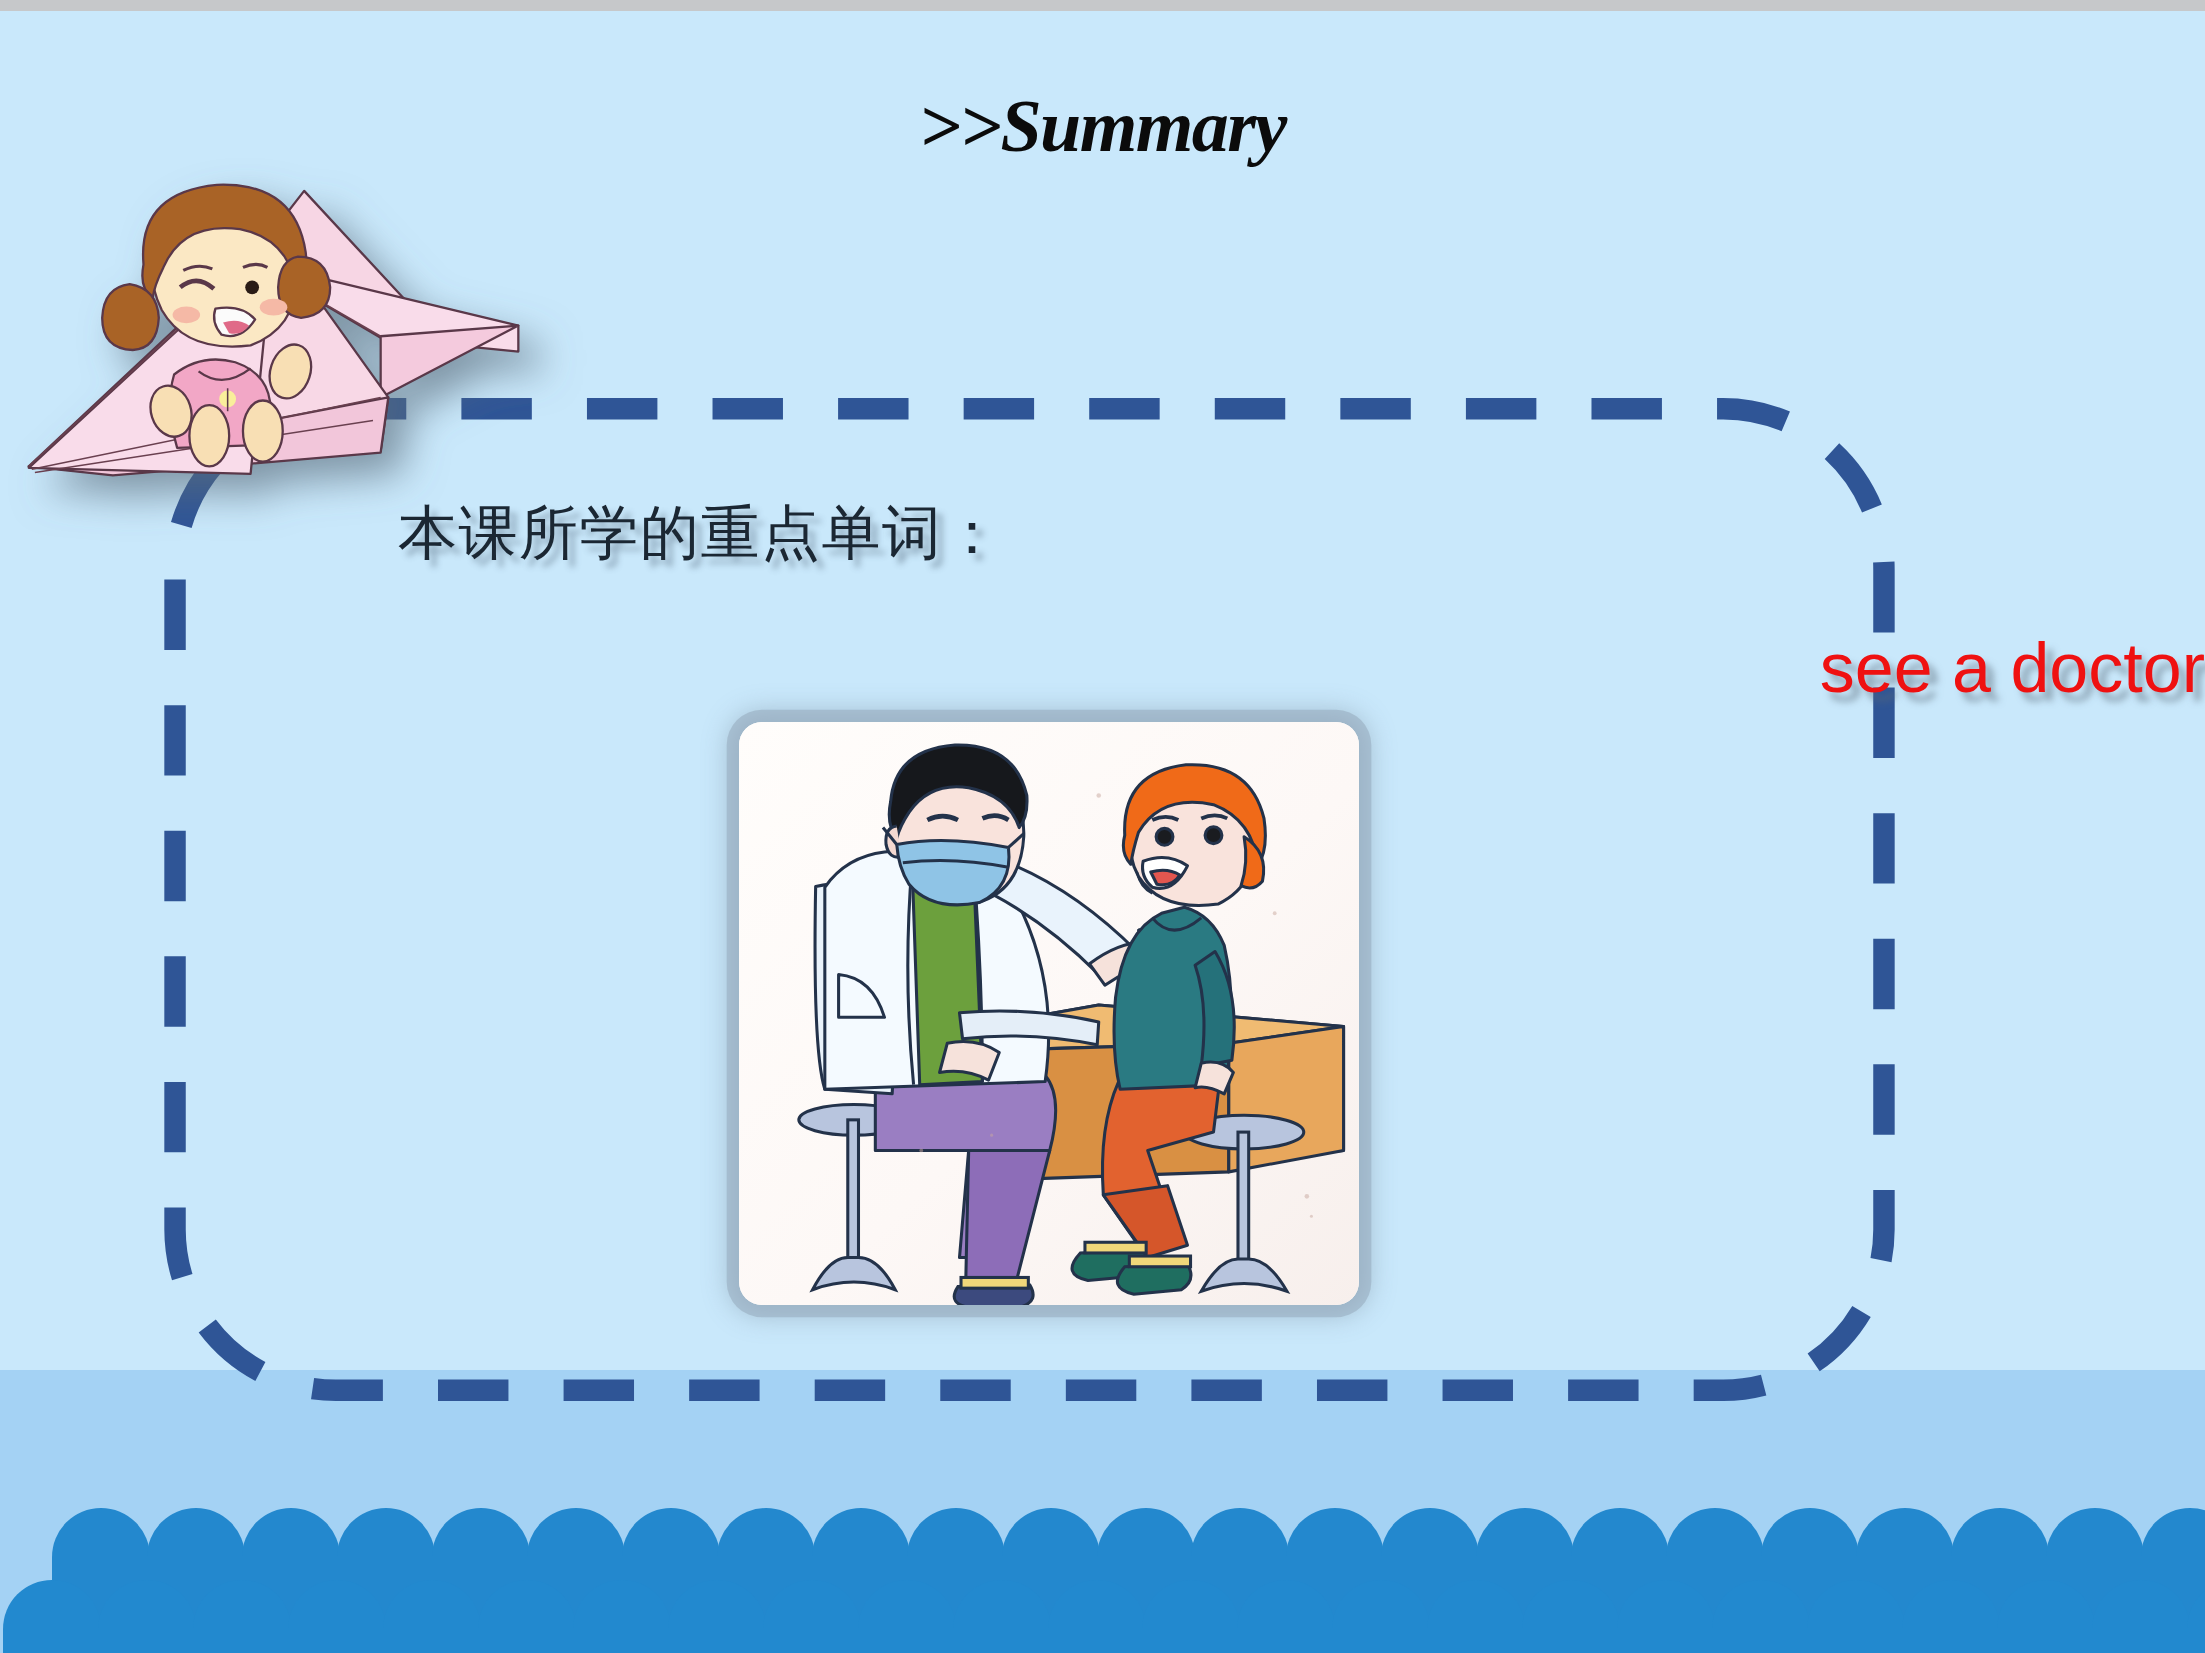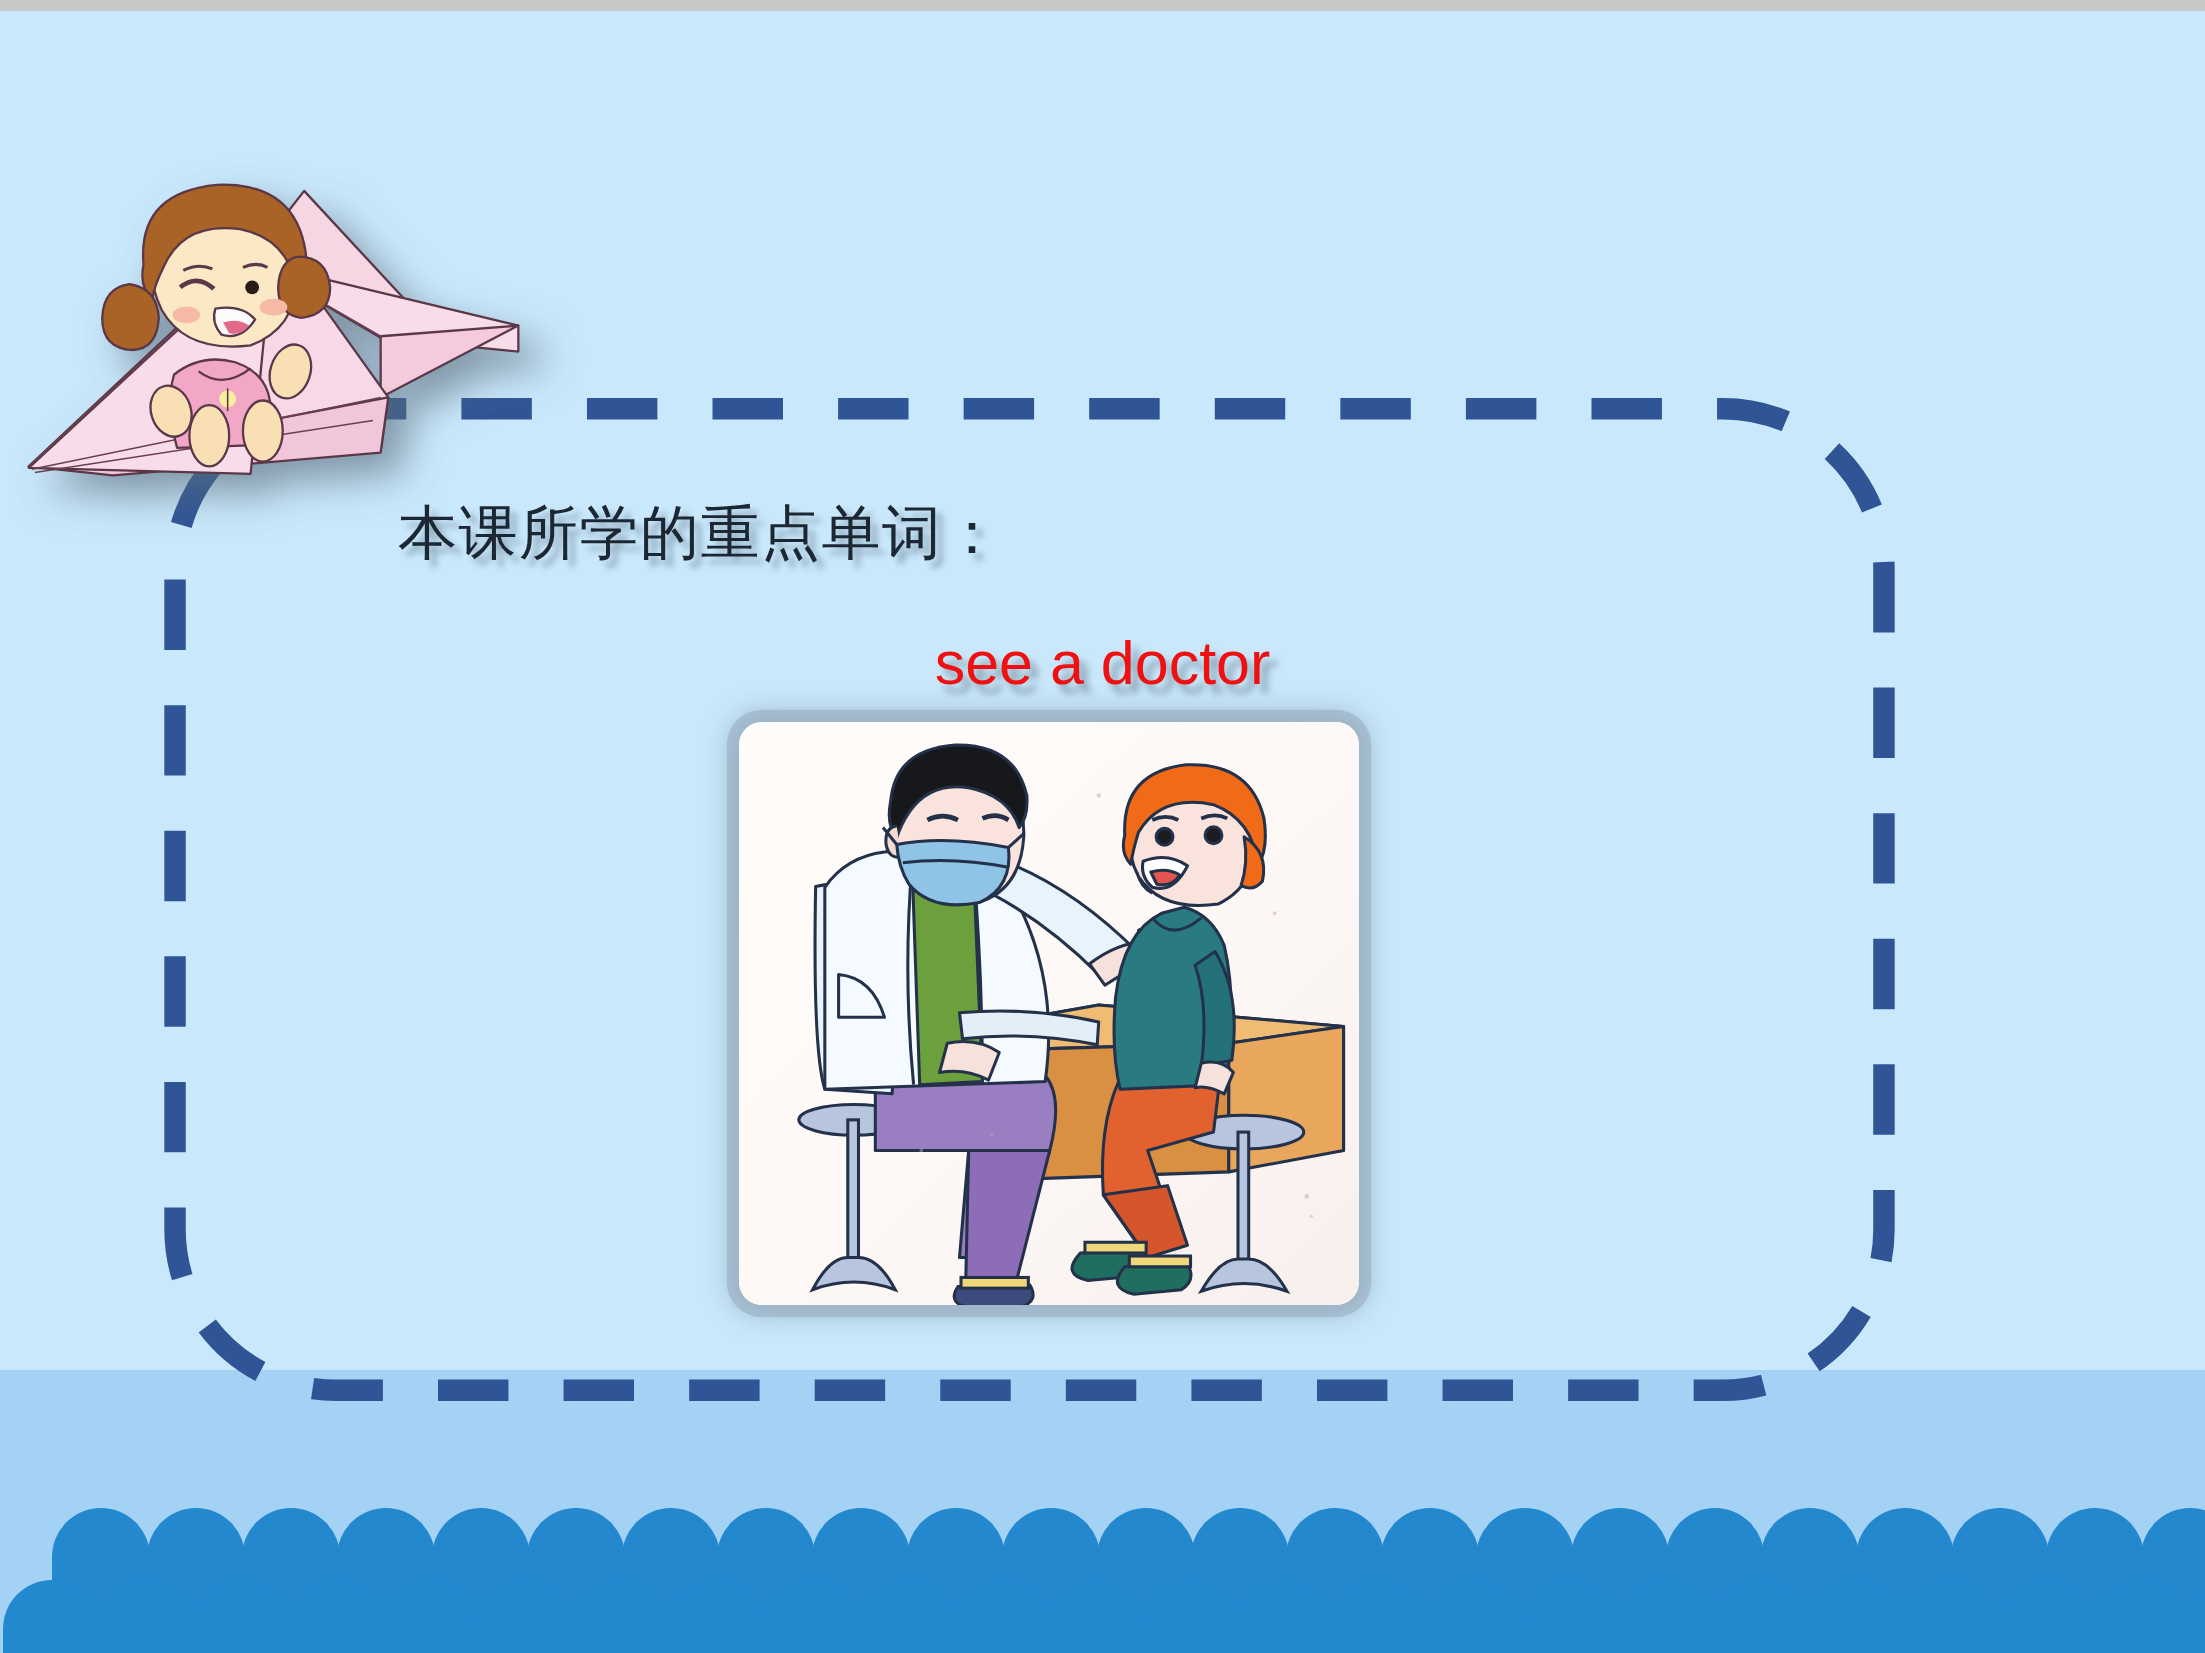--- a/index.html
+++ b/index.html
@@ -107,23 +107,23 @@
     text-shadow: 6.9px 6.9px 6.9px rgba(70,90,110,0.45);
     white-space: pre;
   }
 
   
   .keyword {
     position: absolute;
     left: 0;
     top: 628px;
     width: 2205px;
-    text-align: center;
+    text-align: right;
     font-family: "Liberation Sans", sans-serif;
-    font-size: 61px;
+    font-size: 70px;
     font-weight: 400;
     color: #ef1111;
     text-shadow: 7.7px 9.2px 7.7px rgba(90,105,120,0.55);
     white-space: pre;
   }
 
   
   .photo-card {
     position: absolute;
     left: 739px;
@@ -210,20 +210,21 @@
       <div class="arch" style="left: 2092px;"></div>
       <div class="arch" style="left: 2187px;"></div>
     </div>
 
   <div class="dashed-frame">
     <svg width="1731" height="1003" viewBox="0 0 2260 1310">
       <rect x="14" y="14" width="2232" height="1282" rx="210" ry="210" fill="none" stroke="#2f5596" stroke-width="28" stroke-dasharray="92 72" stroke-linecap="butt"></rect>
     </svg>
   </div>
 
+  <div class="slide-title">&gt;&gt;Summary</div>
 
   <div class="cn-heading">本课所学的重点单词：</div>
 
   <div class="keyword">see a doctor</div>
 
   <div class="photo-card">
     <svg viewBox="0 0 810 762" xmlns="http://www.w3.org/2000/svg">
       <defs>
         <linearGradient id="paperbg" x1="0" y1="0" x2="1" y2="1">
           <stop offset="0%" stop-color="#fffdfb"></stop>

